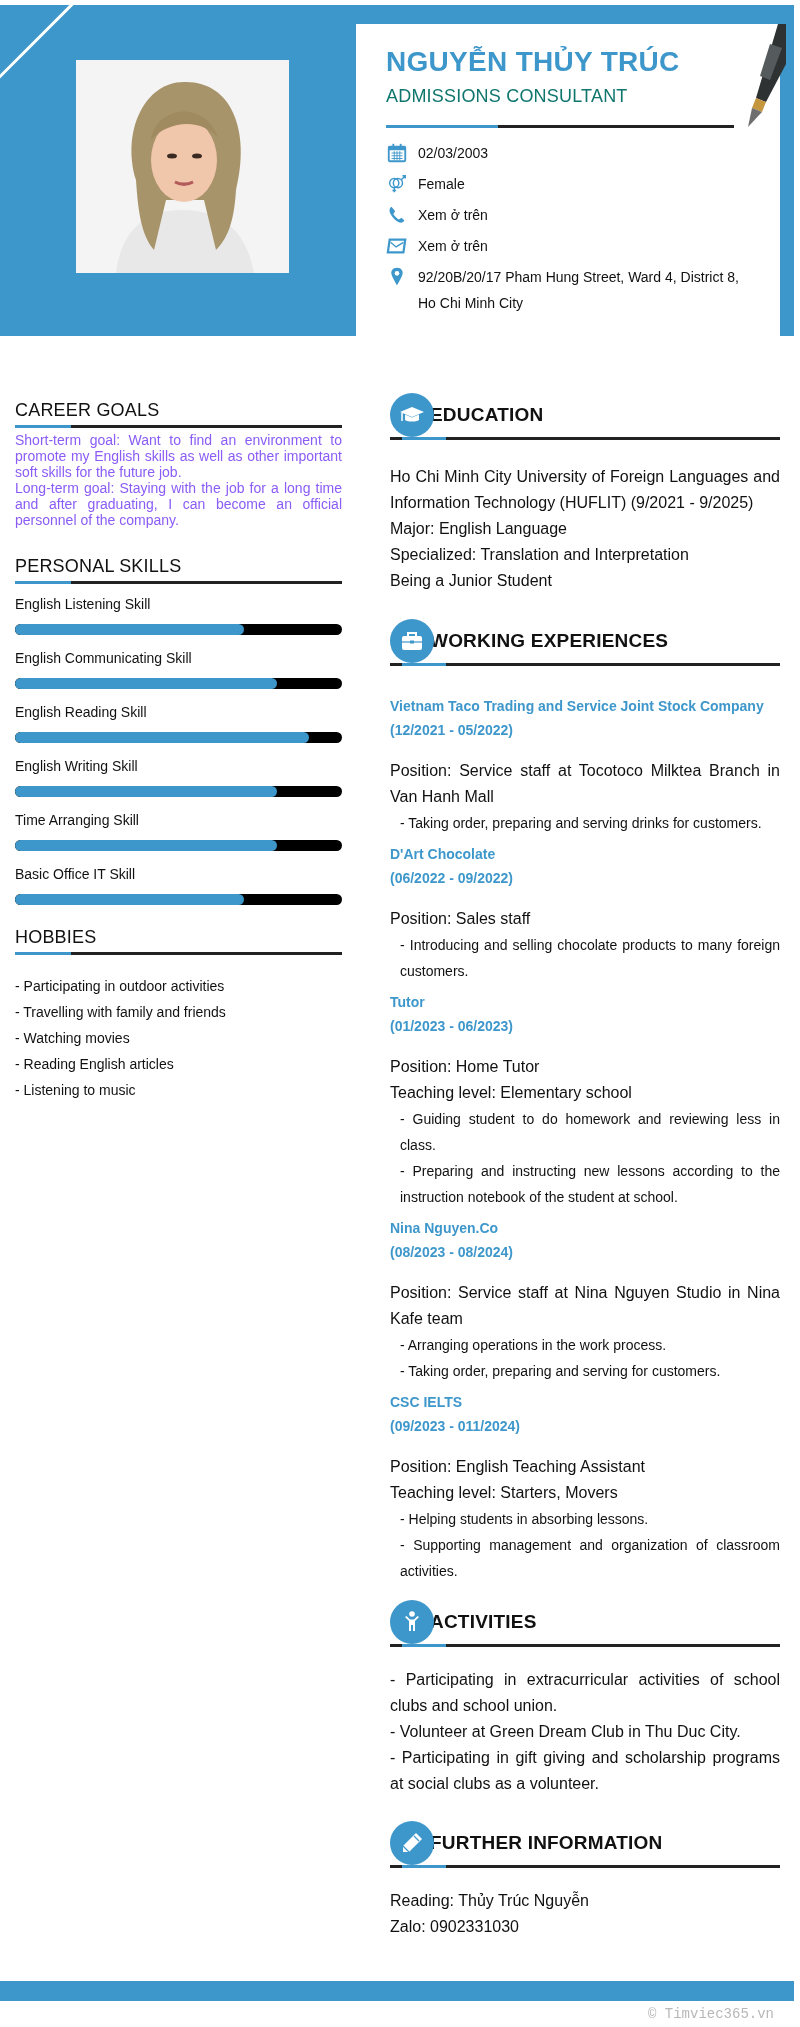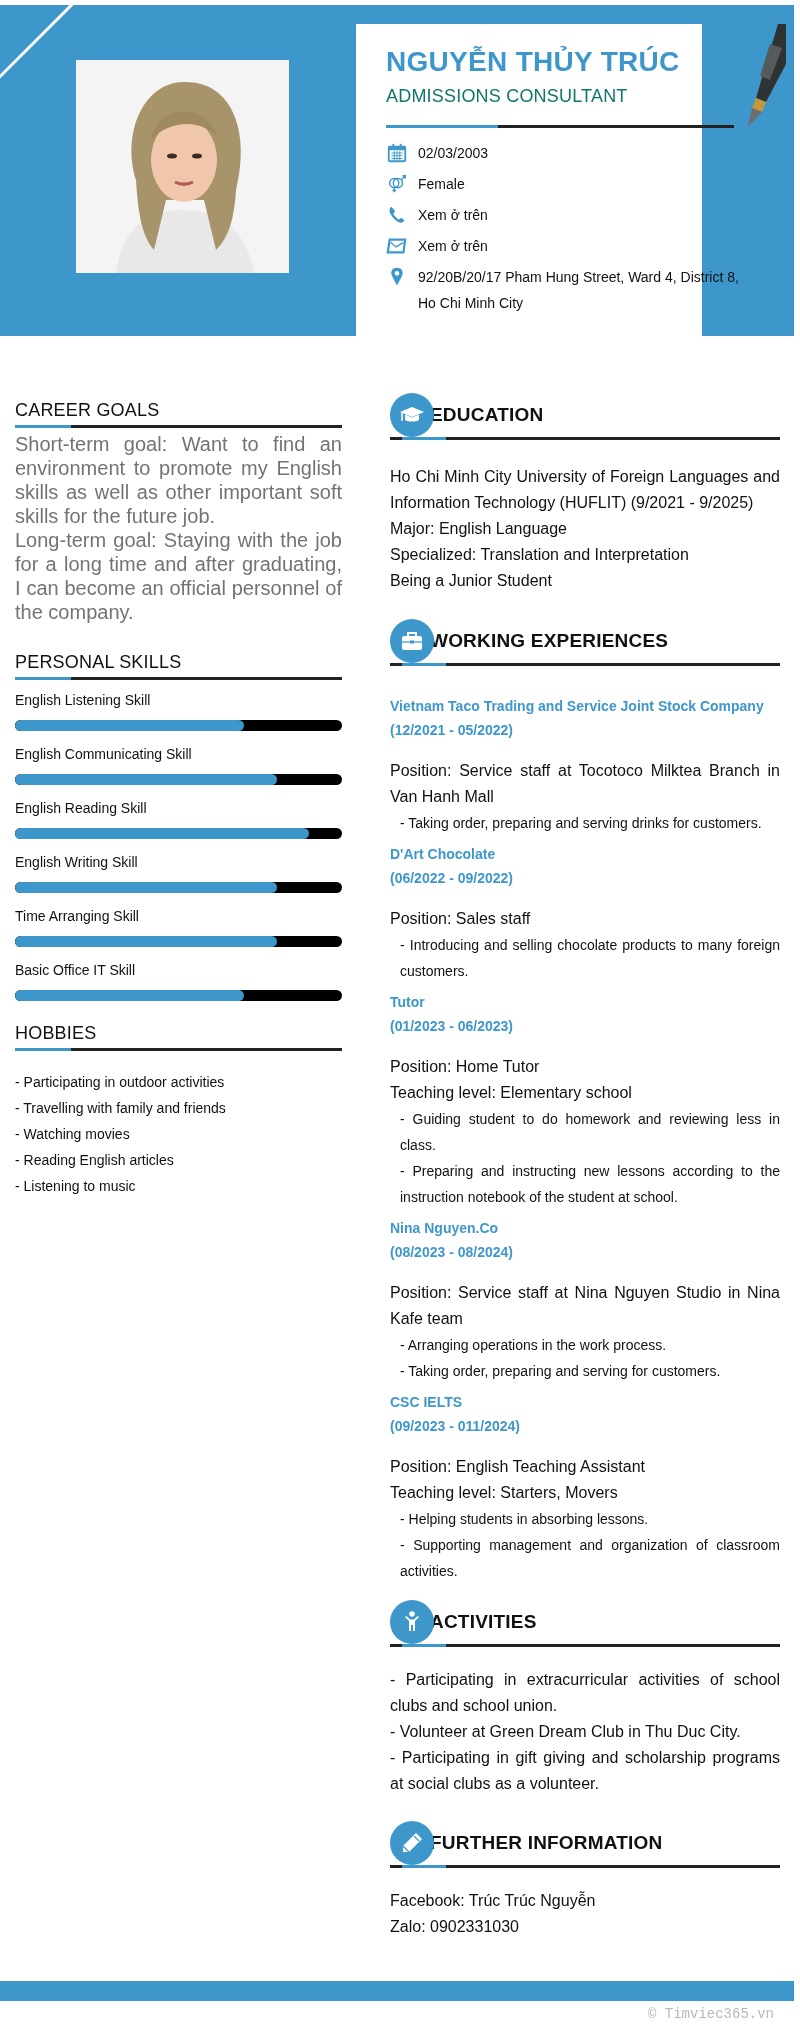--- a/index.html
+++ b/index.html
@@ -5,42 +5,42 @@
   * { box-sizing: border-box; margin: 0; padding: 0; }
   html, body { width: 800px; background: #ffffff; }
   body { font-family: "Liberation Sans", "DejaVu Sans", sans-serif; color: #111; position: relative; height: 2027px; overflow: hidden; }
 
   
   .hdr-bg { position: absolute; left: 0; top: 5px; width: 794px; height: 331px; background: #3e97cb; overflow: hidden; }
   .hdr-stripe { position: absolute; left: -40px; top: 110px; width: 330px; height: 3px; background: #ffffff; transform: rotate(-45deg); transform-origin: left center; }
   .photo { position: absolute; left: 76px; top: 60px; width: 213px; height: 213px; background: #fff; overflow: hidden; }
   .photo svg { width: 100%; height: 100%; display: block; }
 
-  .card { position: absolute; left: 356px; top: 24px; width: 346px; height: 312px; background: #ffffff; }
+  .card { position: absolute; left: 356px; top: 24px; width: 424px; height: 312px; background: #ffffff; }
   .name { position: absolute; left: 30px; top: 22px; font-size: 28px; font-weight: bold; color: #3e97cb; letter-spacing: 0.3px; white-space: nowrap; }
   .role { position: absolute; left: 30px; top: 62px; font-size: 18px; color: #0f766e; letter-spacing: 0.2px; white-space: nowrap; }
   .name-rule { position: absolute; left: 30px; top: 101px; width: 348px; height: 3px; background: #222; }
   .name-rule .acc { position: absolute; left: 0; top: 0; width: 112px; height: 3px; background: #3e97cb; }
   .pen { position: absolute; left: 370px; top: 0px; width: 60px; height: 105px; }
 
   .info { position: absolute; left: 30px; top: 116px; width: 370px; }
   .info-row { display: flex; align-items: flex-start; font-size: 14px; line-height: 26px; color: #111; margin-bottom: 5px; }
   .info-row .ic { width: 32px; flex: 0 0 32px; height: 26px; display: flex; align-items: center; }
   .info-row .ic svg { width: 22px; height: 22px; }
   .info-row .txt { flex: 1; }
 
   
   .left { position: absolute; left: 15px; top: 400px; width: 327px; }
   .right { position: absolute; left: 390px; top: 393px; width: 390px; }
 
   .sec-title { font-size: 18px; font-weight: normal; color: #111; letter-spacing: 0.2px; padding-bottom: 4px; position: relative; }
   .rule { position: relative; height: 3px; background: #222; }
   .rule .acc { position: absolute; left: 0; top: 0; width: 56px; height: 3px; background: #3e97cb; }
 
-  .para { font-size: 20px; line-height: 24px; text-align: justify; color: #737373; }
+  .para { font-size: 14px; line-height: 16px; text-align: justify; color: #8b5cf6; }
 
   .skills { margin-top: 10px; }
   .skill { margin-bottom: 13px; }
   .skill .lbl { font-size: 14px; line-height: 20px; margin-bottom: 10px; }
   .bar { height: 11px; border-radius: 6px; background: #000; position: relative; overflow: hidden; }
   .bar .fill { position: absolute; left: 0; top: 0; bottom: 0; background: #3e97cb; border-radius: 6px; }
 
   .list { list-style: none; font-size: 14px; line-height: 26px; }
 
   .r-head { position: relative; height: 44px; display: flex; align-items: center; }
@@ -319,20 +319,20 @@
             <line x1="15" y1="6" x2="20" y2="11" stroke="#3e97cb" stroke-width="1.3"></line>
             <path d="M4 16 L10 22" stroke="#3e97cb" stroke-width="1.3"></path>
           </svg>
       </span>
       <span class="ttl">FURTHER INFORMATION</span>
     </div>
     <div class="r-rule">
         <div class="acc"></div>
       </div>
     <div style="margin-top:20px">
-      <div class="job-line">Facebook: Trúc Trúc Nguyễn</div>
+      <div class="job-line">Reading: Thủy Trúc Nguyễn</div>
       <div class="job-line">Zalo: 0902331030</div>
     </div>
   </section>
 </div>
 
 <div class="footer-bar"></div>
 <div class="copyright">© Timviec365.vn</div>
 
 </body></html>

